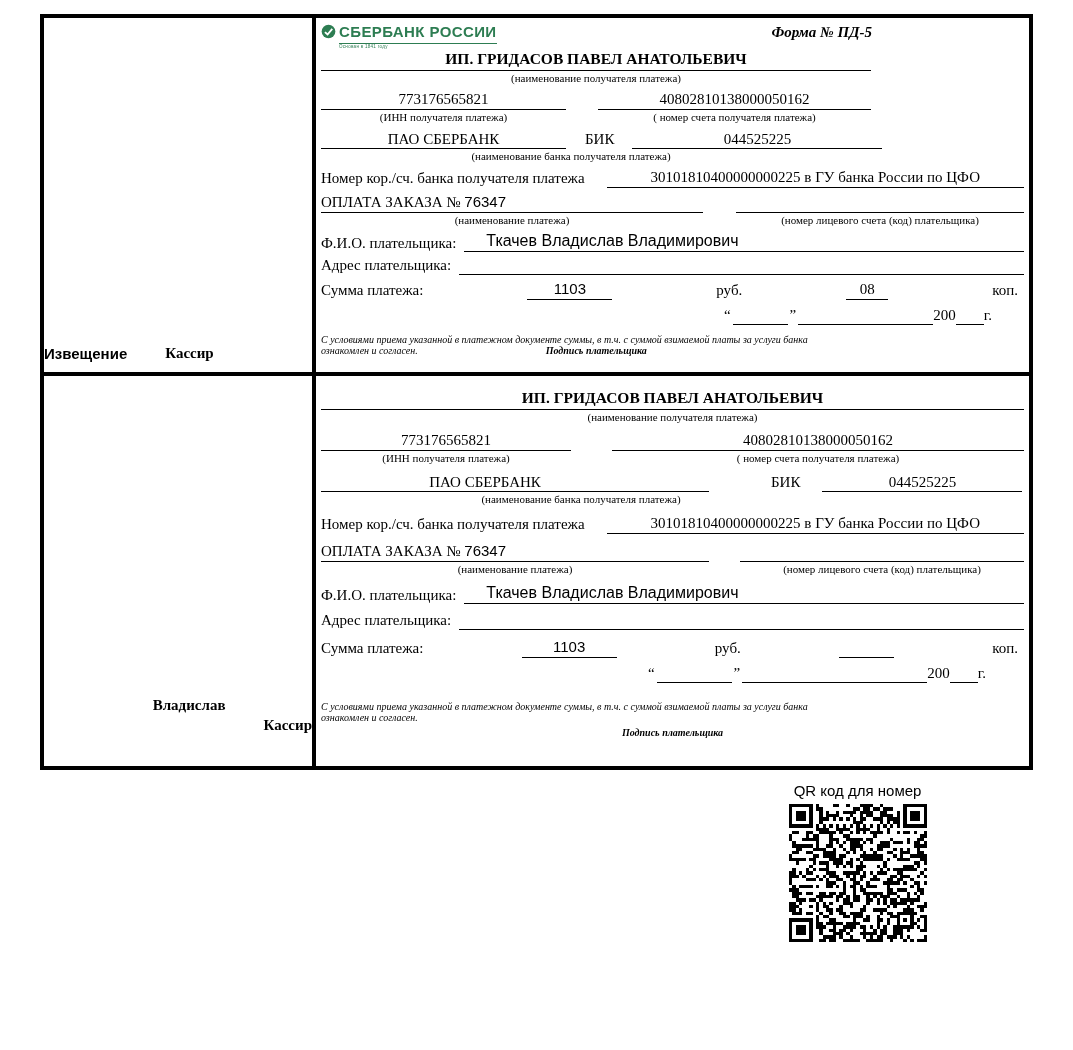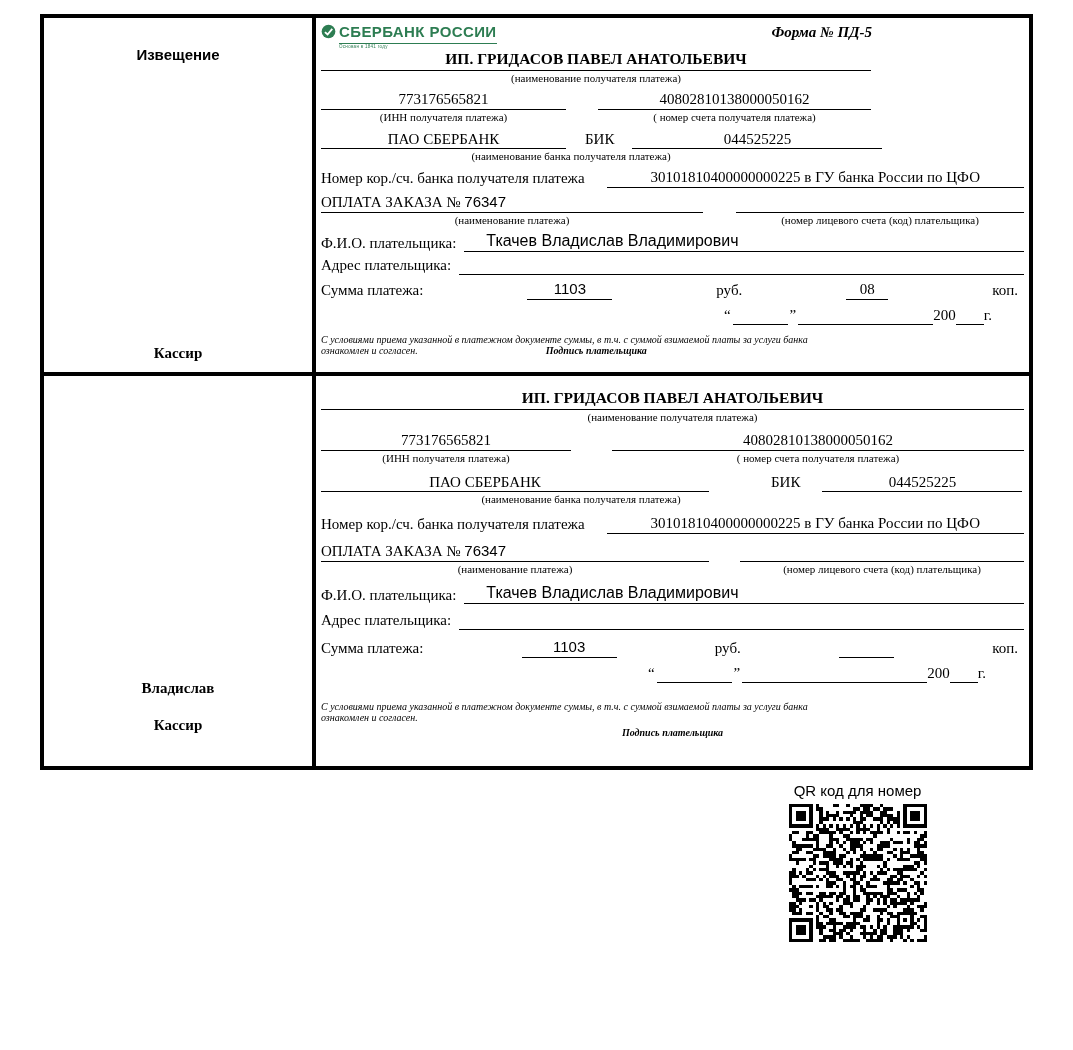--- a/index.html
+++ b/index.html
@@ -9,21 +9,21 @@
     font-family:"Liberation Serif","DejaVu Serif",serif; color:#000;
     overflow:hidden;
   }
   .doc { position:absolute; left:40px; top:14px; width:993px; }
   .section { display:flex; border:4px solid #000; background:#fff; }
   .s1 { height:362px; }
   .s2 { height:394px; border-top:none; }
 
   .left-cell {
     width:272px; border-right:4px solid #000; flex:0 0 272px;
-    display:flex; flex-direction:column; align-items:center;
+    display:flex; flex-direction:row; align-items:flex-end;gap:38px;
   }
   .s1 .left-cell { padding-top:28px; padding-bottom:10px; }
   .s2 .left-cell { justify-content:flex-end; padding-bottom:32px; }
   .notice-title { font-family:"Liberation Sans","DejaVu Sans",sans-serif; font-weight:bold; font-size:15px; }
   .cashier-title, .receipt-title { font-weight:bold; font-size:15px; }
   .s1 .cashier-title { margin-top:auto; }
   .s2 .receipt-title { margin-bottom:20px; }
 
   .right-cell { flex:1; padding:5px 5px 4px 5px; font-size:15px; line-height:1.25; }
 

